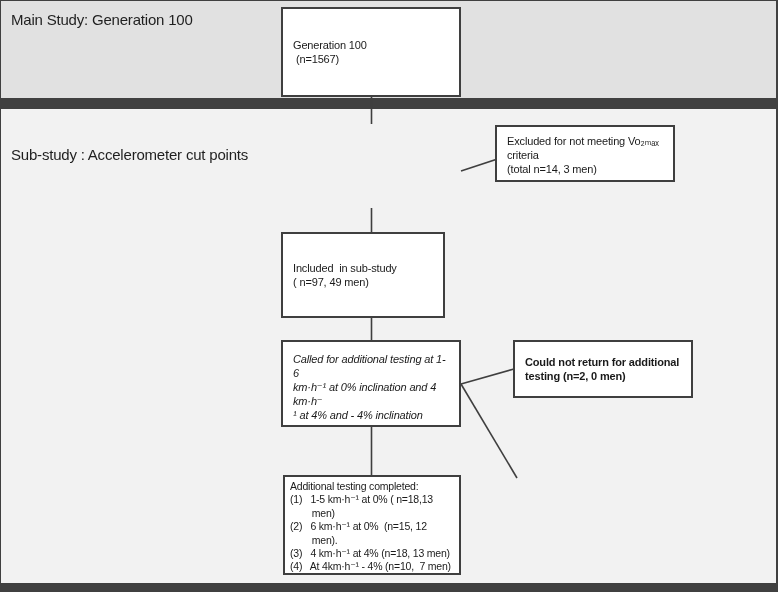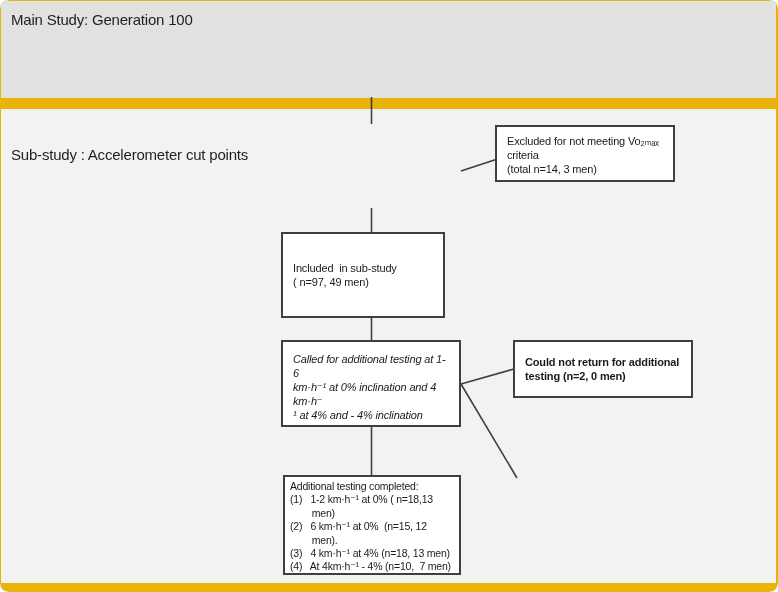--- a/index.html
+++ b/index.html
@@ -5,24 +5,23 @@
   html, body {
     margin: 0;
     padding: 0;
     background: #ffffff;
     font-family: "Liberation Sans", "DejaVu Sans", sans-serif;
   }
   .page {
     position: relative;
     width: 778px;
     height: 592px;
-    background: #eab308;
+    background: #404040;
     outline: 1px solid #e6e6e6;
     overflow: hidden;
-    border-radius: 9px;
   }
   .band {
     position: absolute;
     left: 1px;
     right: 2px;
   }
   .band-main {
     top: 1px;
     height: 97px;
     background: #e1e1e1;
@@ -109,20 +108,24 @@
   <svg class="connector-layer" viewBox="0 0 778 592" xmlns="http://www.w3.org/2000/svg">
     <line class="connector" x1="371.5" y1="97" x2="371.5" y2="124"></line>
     <line class="connector" x1="371.5" y1="208" x2="371.5" y2="232"></line>
     <line class="connector" x1="371.5" y1="318" x2="371.5" y2="340"></line>
     <line class="connector" x1="371.5" y1="427" x2="371.5" y2="475"></line>
     <line class="connector" x1="461" y1="171" x2="516" y2="153"></line>
     <line class="connector" x1="461" y1="384" x2="514" y2="369"></line>
     <line class="connector" x1="461" y1="384" x2="517" y2="478"></line>
   </svg>
 
+  <div class="box box-generation">
+    <div class="box-text">Generation 100
+ (n=1567)</div>
+  </div>
 
 
   <div class="box box-excluded">
     <div class="box-text">Excluded for not meeting Vo₂ₘₐₓ
 criteria
 (total n=14, 3 men)</div>
   </div>
 
   <div class="box box-included">
     <div class="box-text">Included  in sub-study
@@ -137,21 +140,21 @@
   </div>
 
   <div class="box box-no-return">
     <div class="box-text">Could not return for additional
 testing (n=2, 0 men)</div>
   </div>
 
 
   <div class="box box-completed dense">
     <div class="box-text">Additional testing completed:
-(1)   1-2 km·h⁻¹ at 0% ( n=18,13
+(1)   1-5 km·h⁻¹ at 0% ( n=18,13
         men)
 (2)   6 km·h⁻¹ at 0%  (n=15, 12
         men).
 (3)   4 km·h⁻¹ at 4% (n=18, 13 men)
 (4)   At 4km·h⁻¹ - 4% (n=10,  7 men)</div>
   </div>
 
 </div>
 
 </body></html>

